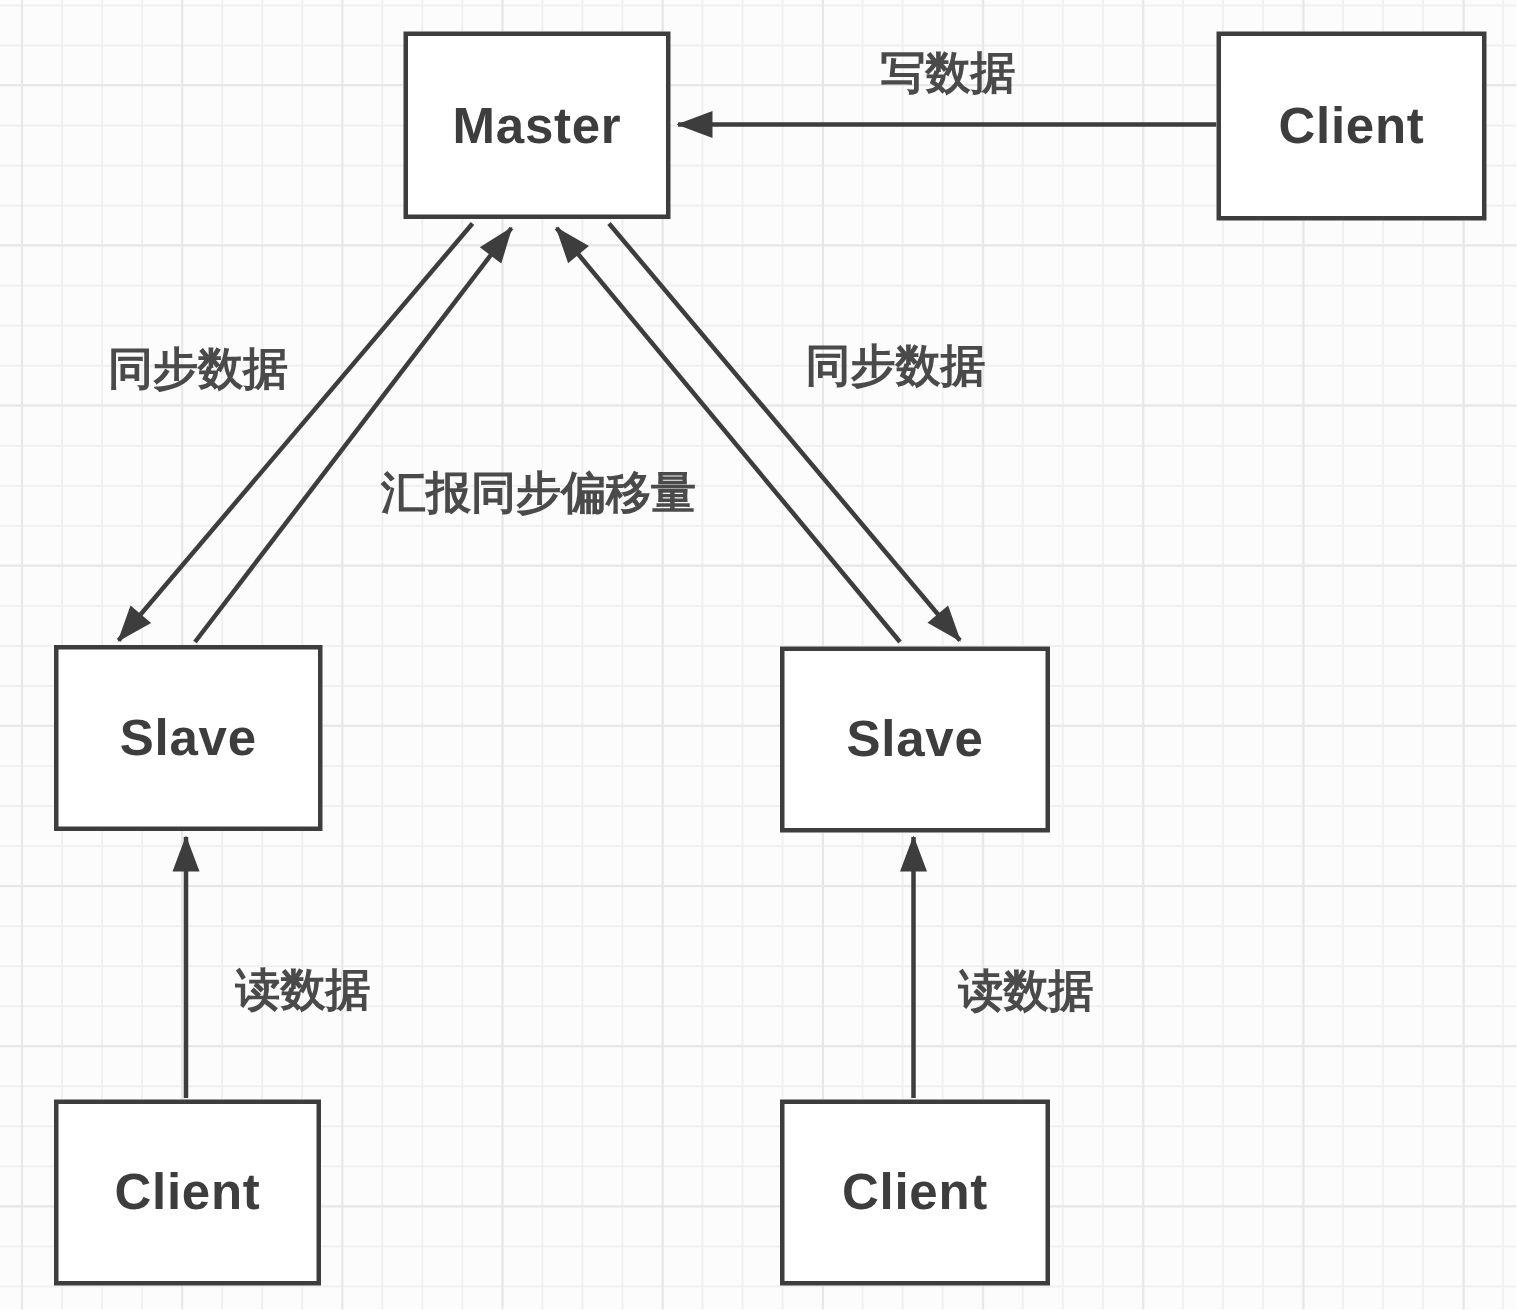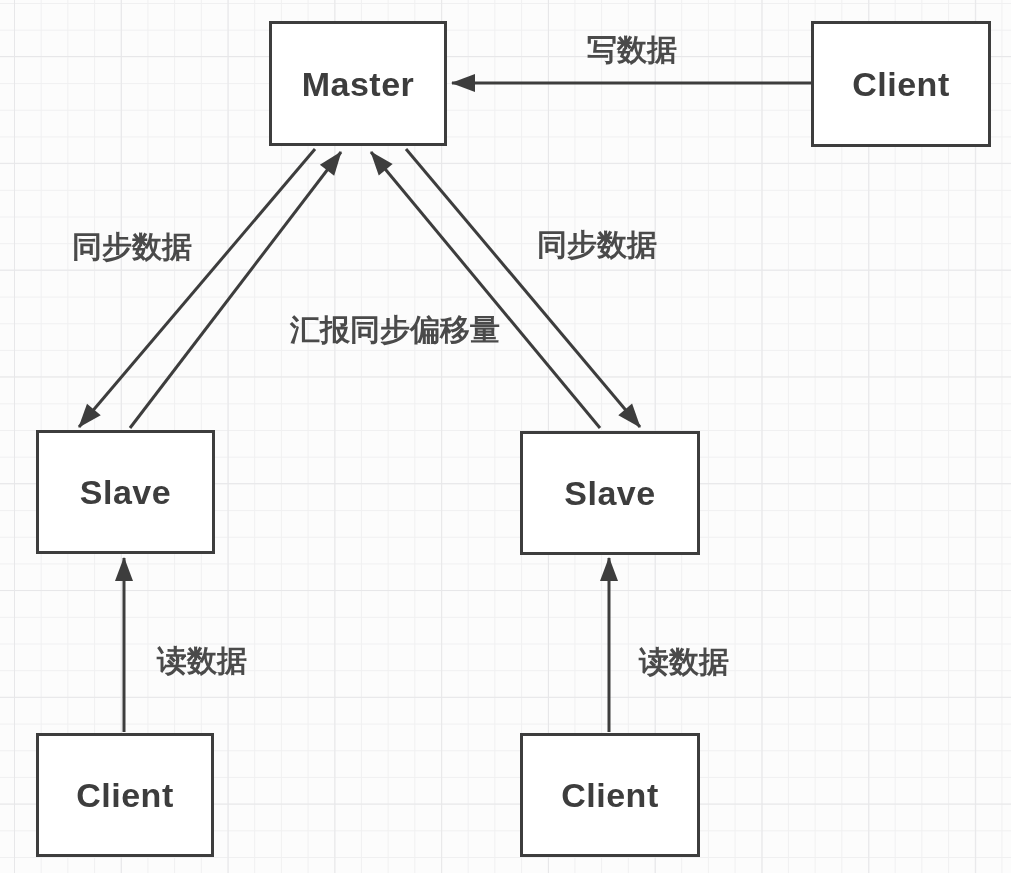--- a/index.html
+++ b/index.html
@@ -73,21 +73,21 @@
   .n-master        { left: 269px; top: 21px;  width: 178px; height: 125px; }
   .n-client-top    { left: 811px; top: 21px;  width: 180px; height: 126px; }
   .n-slave-left    { left: 36px;  top: 430px; width: 179px; height: 124px; }
   .n-slave-right   { left: 520px; top: 431px; width: 180px; height: 124px; }
   .n-client-bl     { left: 36px;  top: 733px; width: 178px; height: 124px; }
   .n-client-br     { left: 520px; top: 733px; width: 180px; height: 124px; }
 
   
   .l-write        { left: 632px; top: 50px;  }
   .l-sync-left    { left: 132px; top: 247px; }
-  .l-report-left  { left: 359px; top: 330px; margin-left: 36px; }
+  .l-report-left  { left: 359px; top: 330px; }
   .l-sync-right   { left: 597px; top: 245px; }
   .l-read-left    { left: 202px; top: 661px; }
   .l-read-right   { left: 684px; top: 662px; }
 </style>
 </head>
 <body>
 
 <div class="canvas">
 
   <svg class="edges" viewBox="0 0 1011 873" xmlns="http://www.w3.org/2000/svg">

